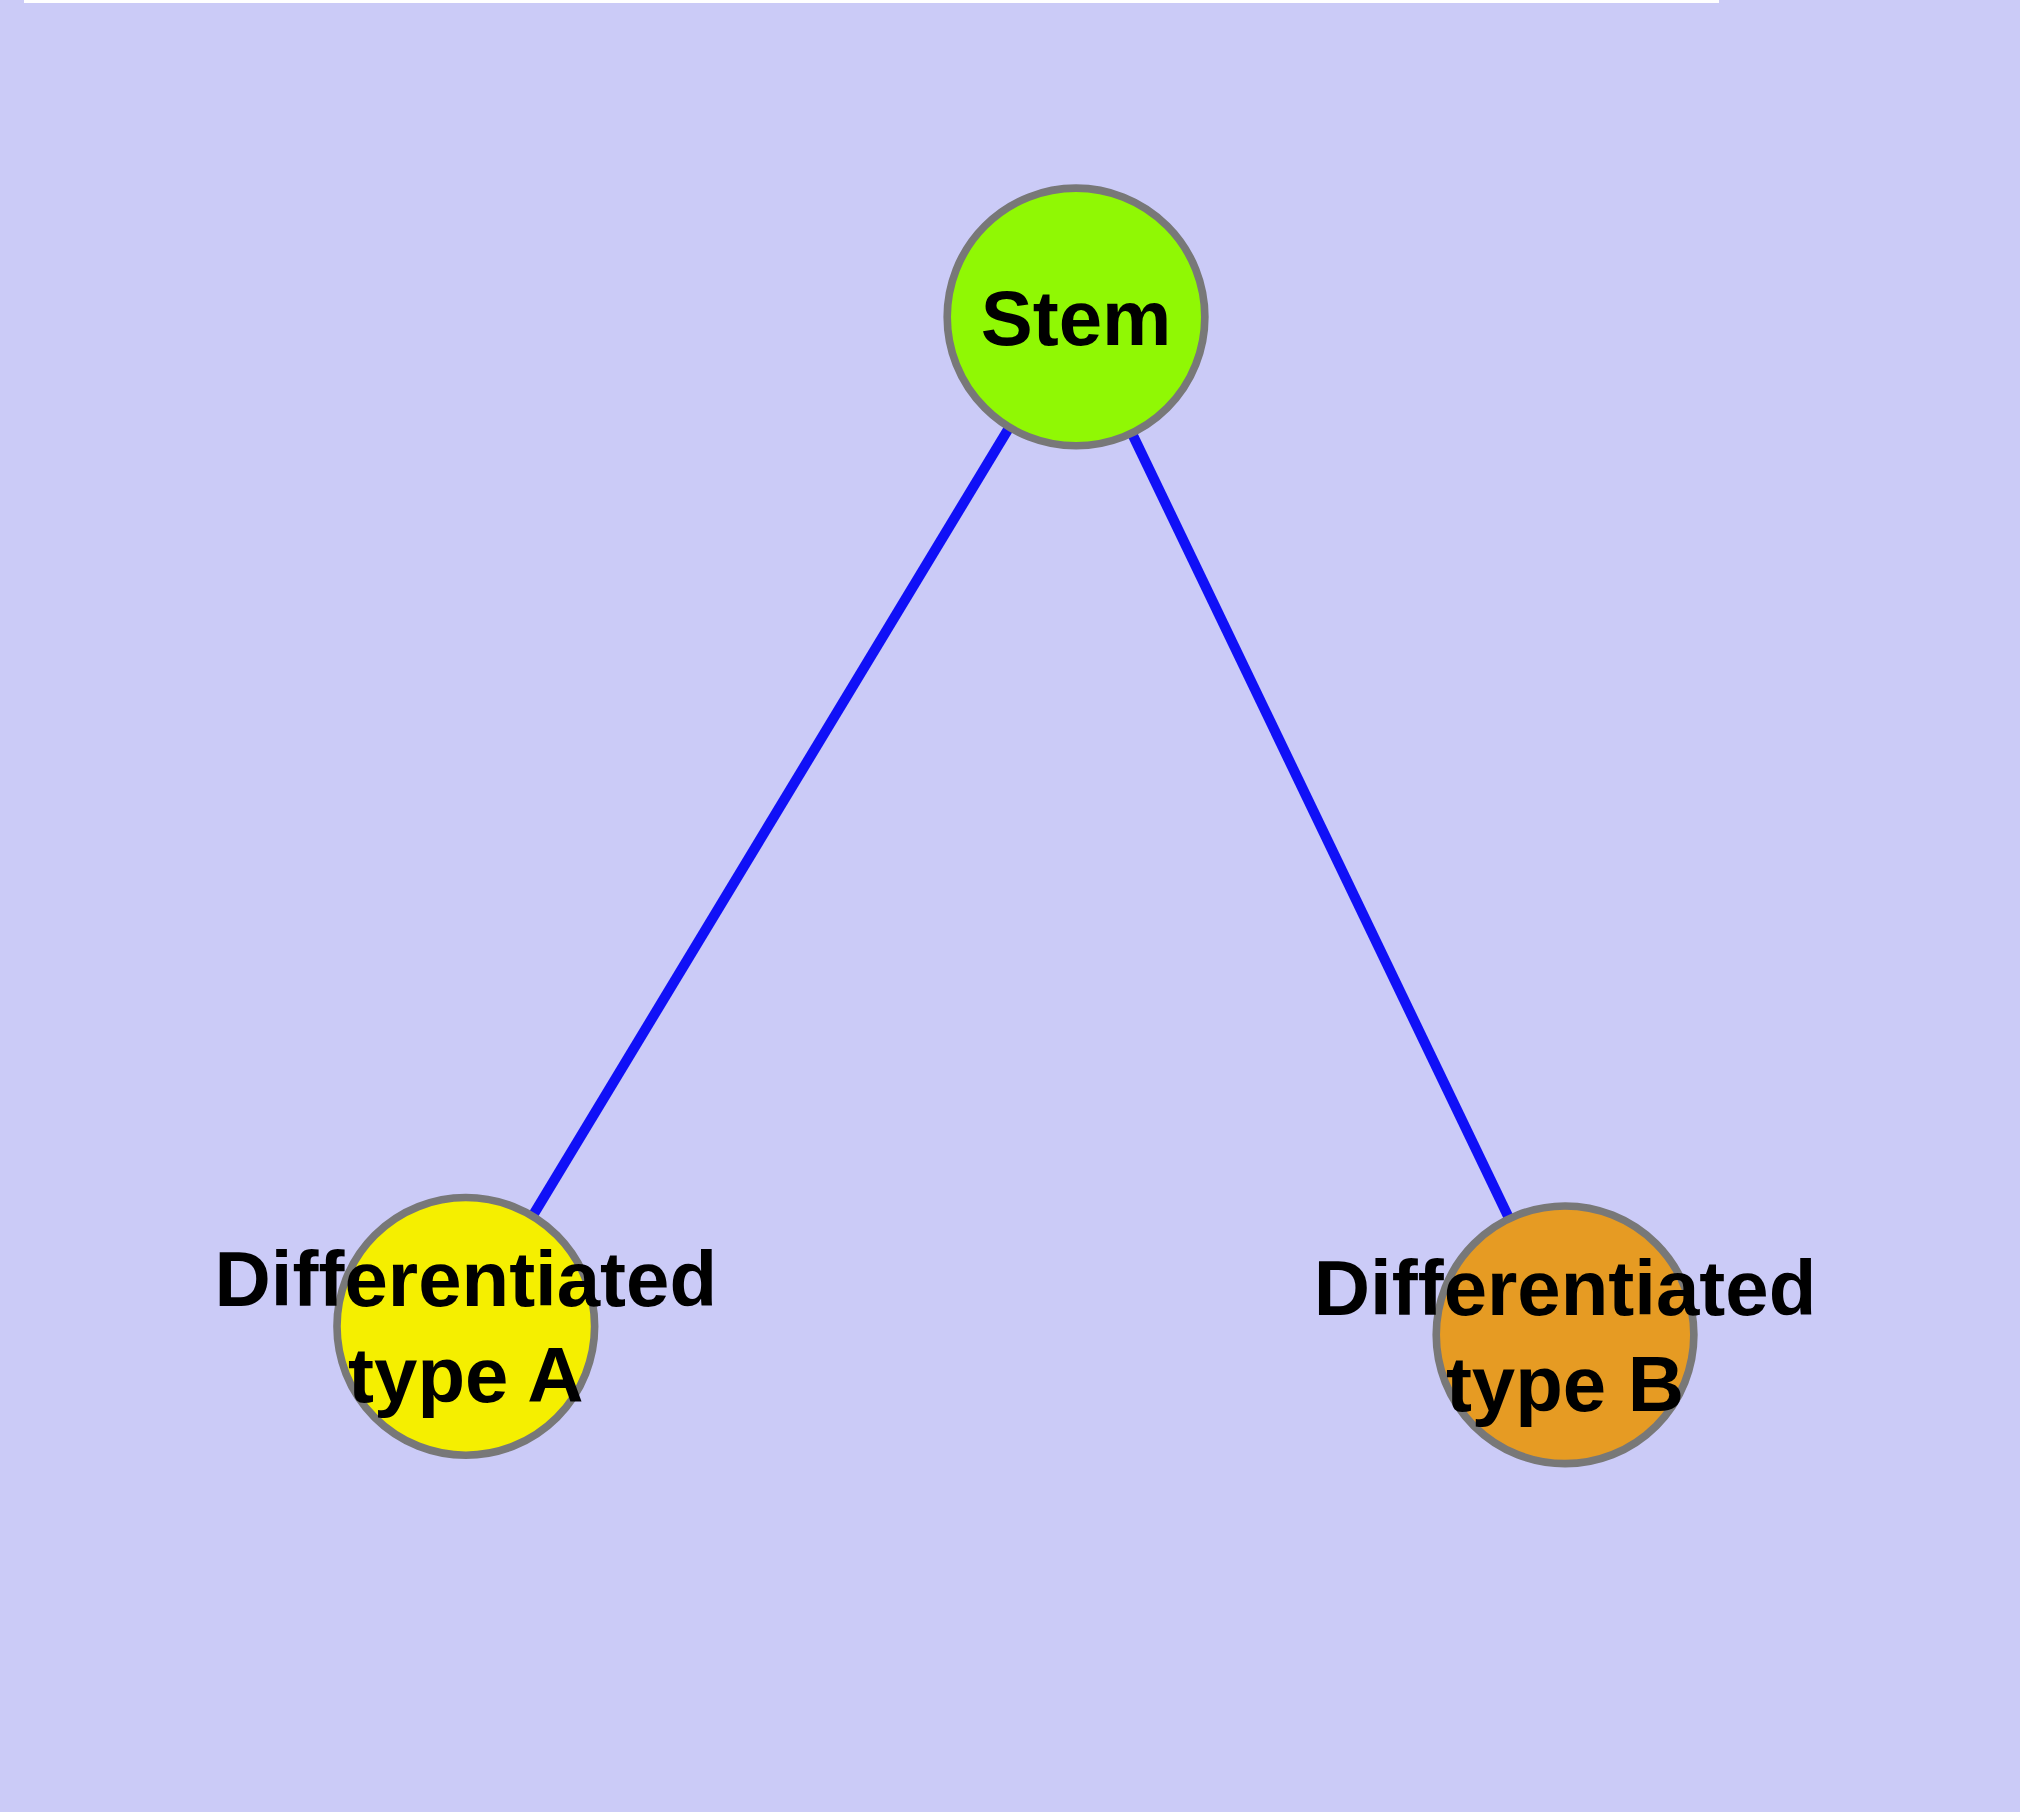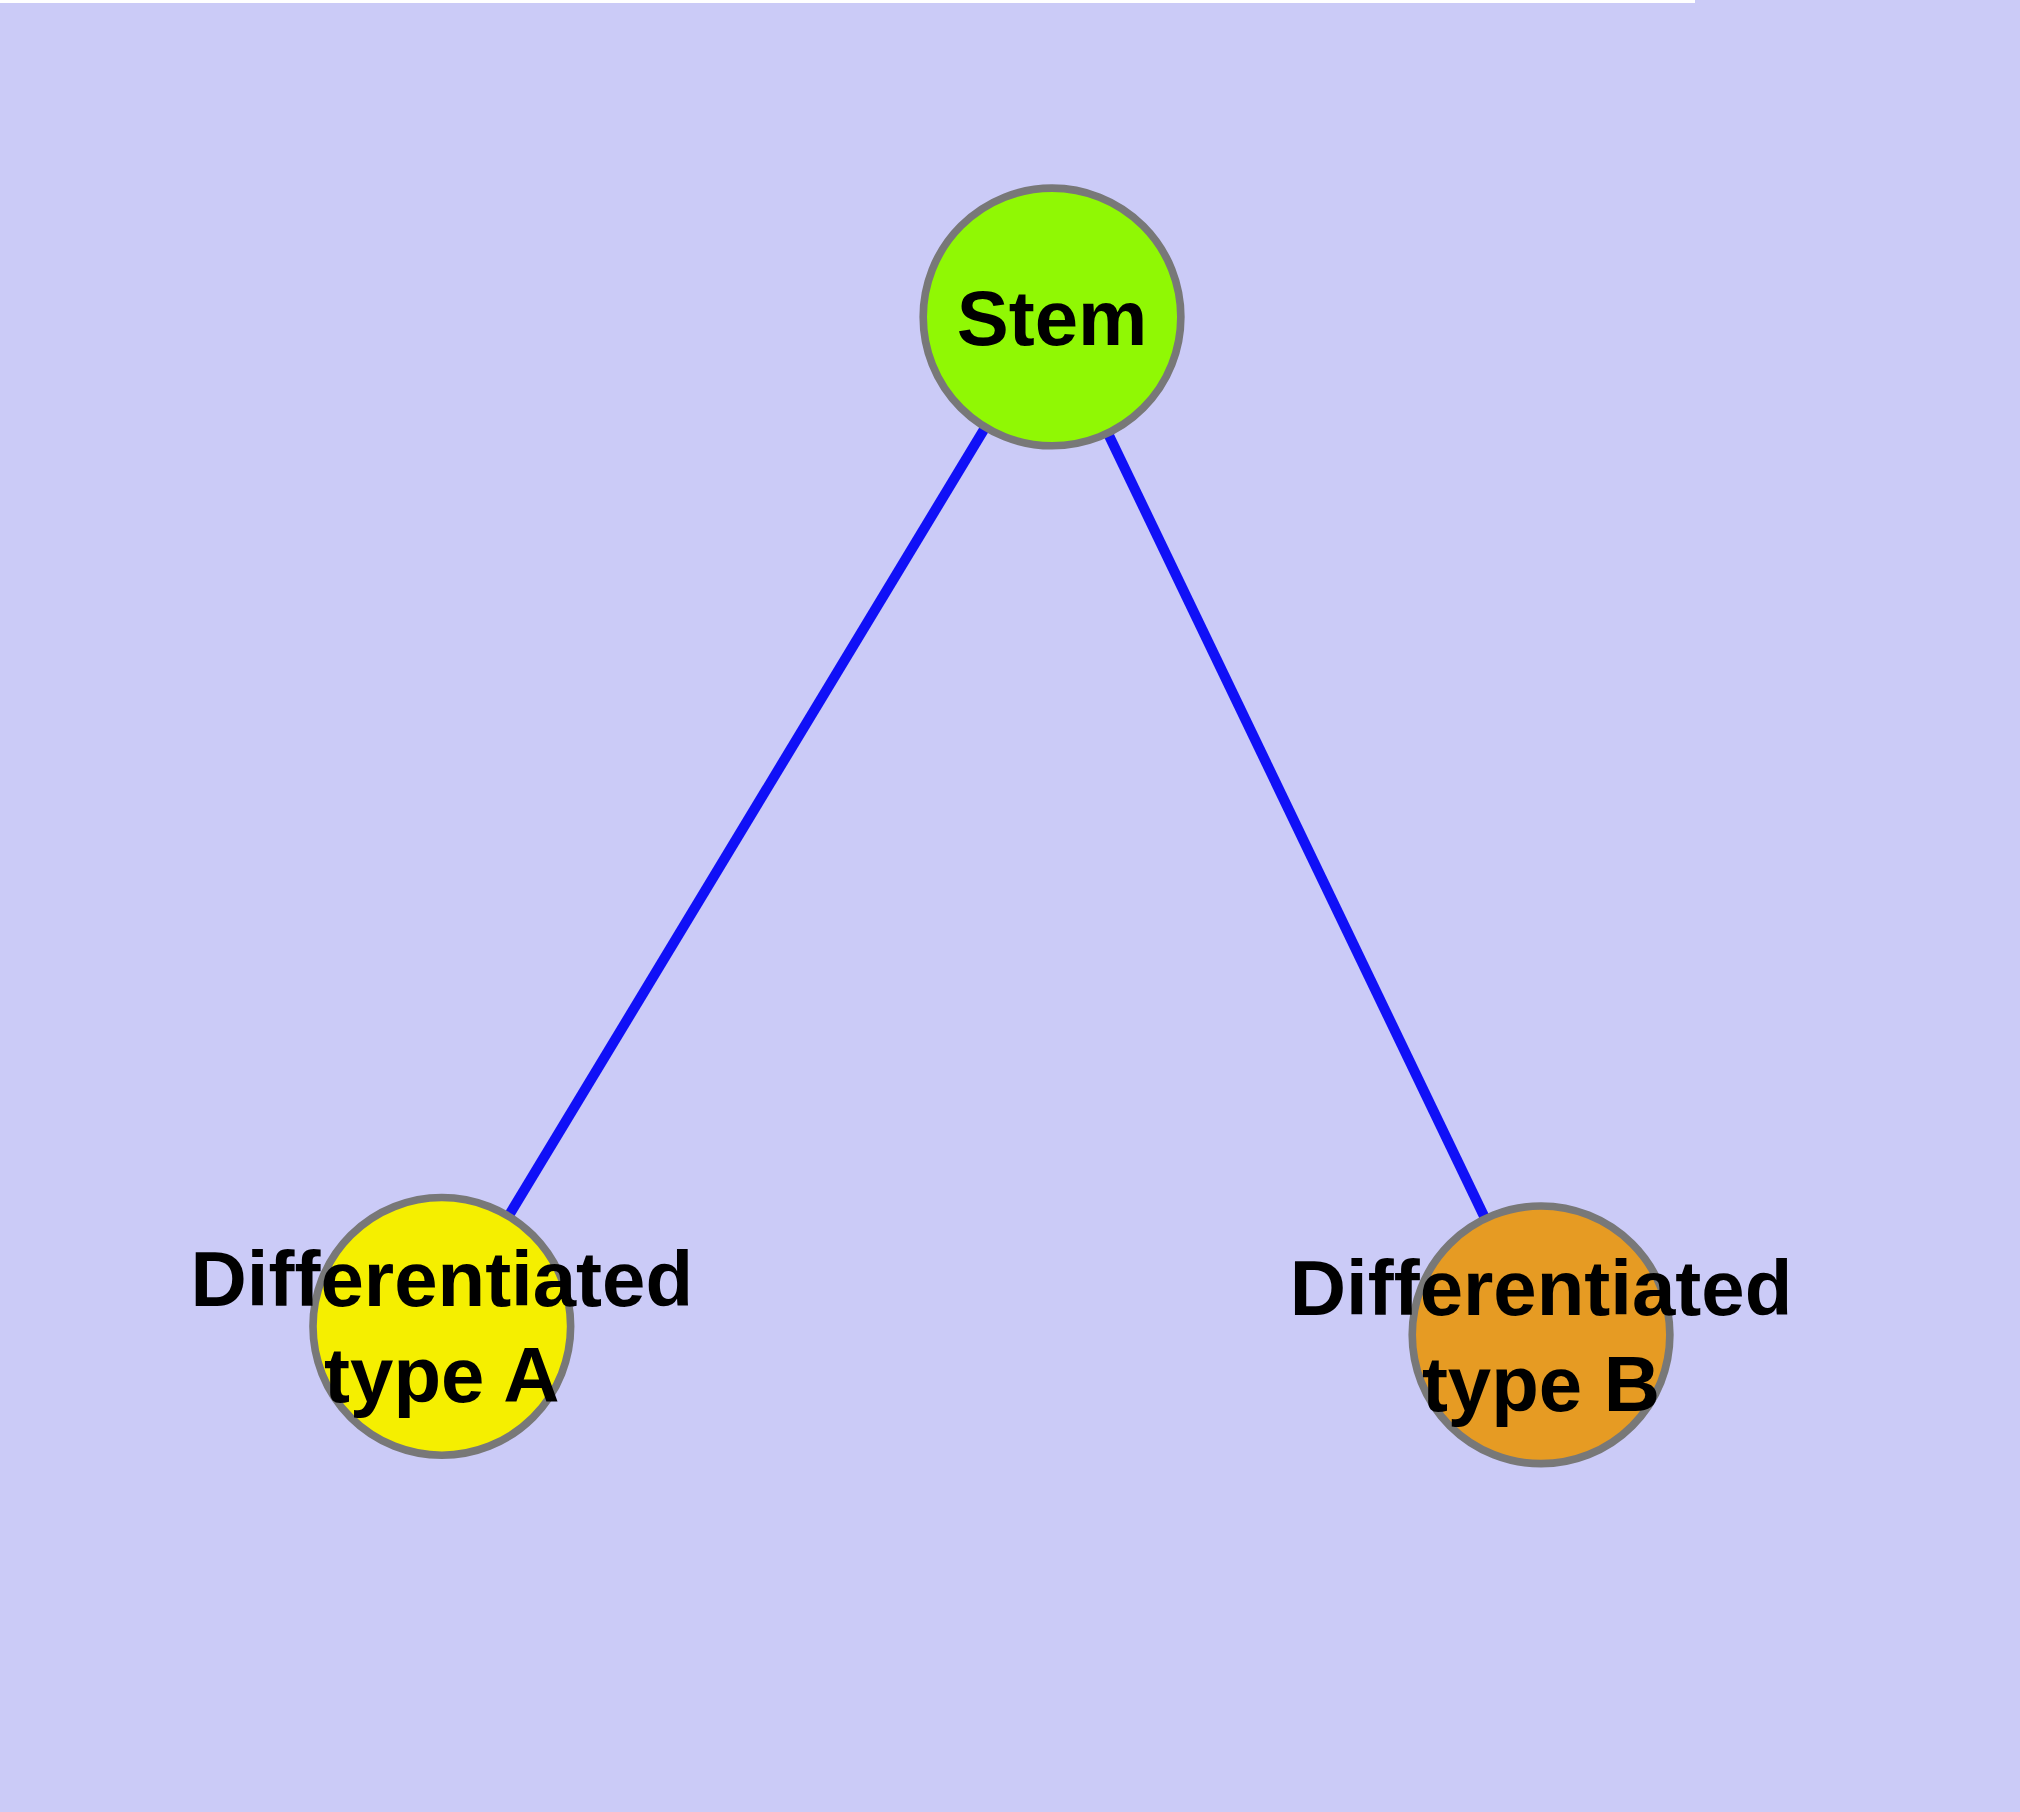--- a/index.html
+++ b/index.html
@@ -7,20 +7,21 @@
     padding: 0;
     width: 2021px;
     height: 1812px;
     overflow: hidden;
     font-family: "Liberation Sans", sans-serif;
   }
   .canvas {
     position: relative;
     width: 1695px;
     height: 1812px;
+    margin-left: 24px;
   }
   .top-border {
     position: absolute;
     top: 0; left: 0;
     width: 100%;
     height: 3.4px;
     background: #ffffff;
   }
   svg.graph {
     position: absolute;

